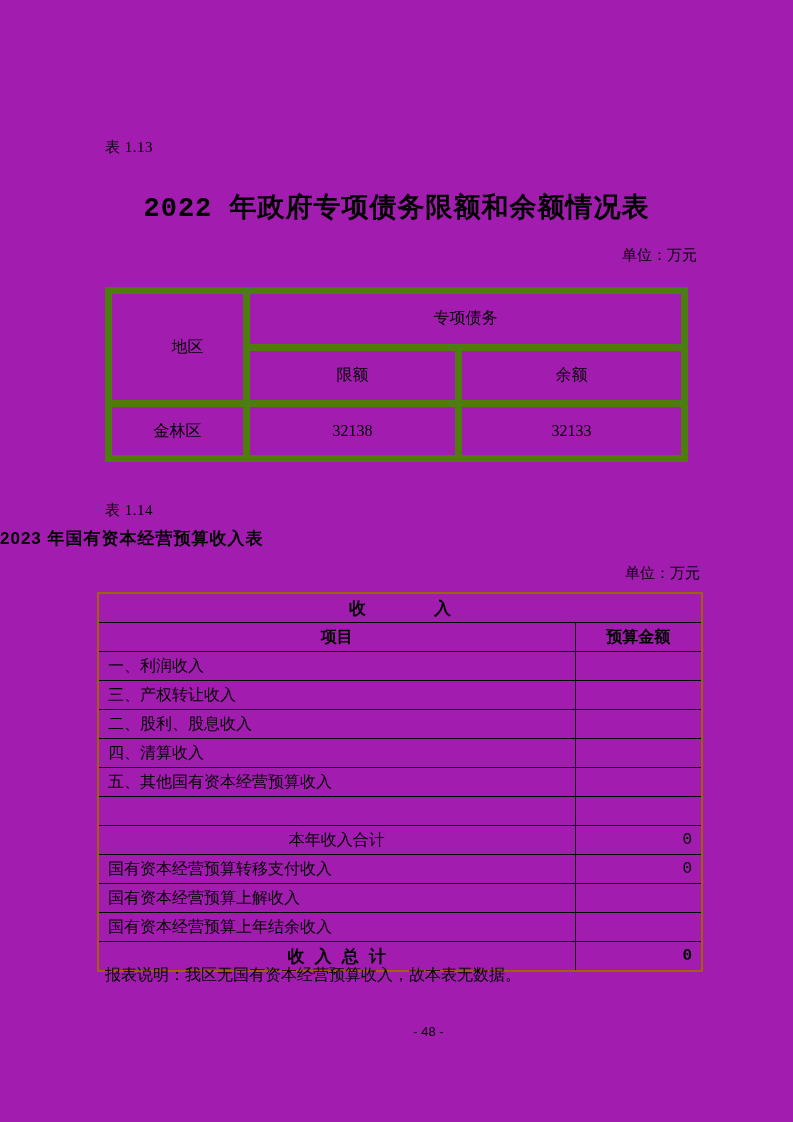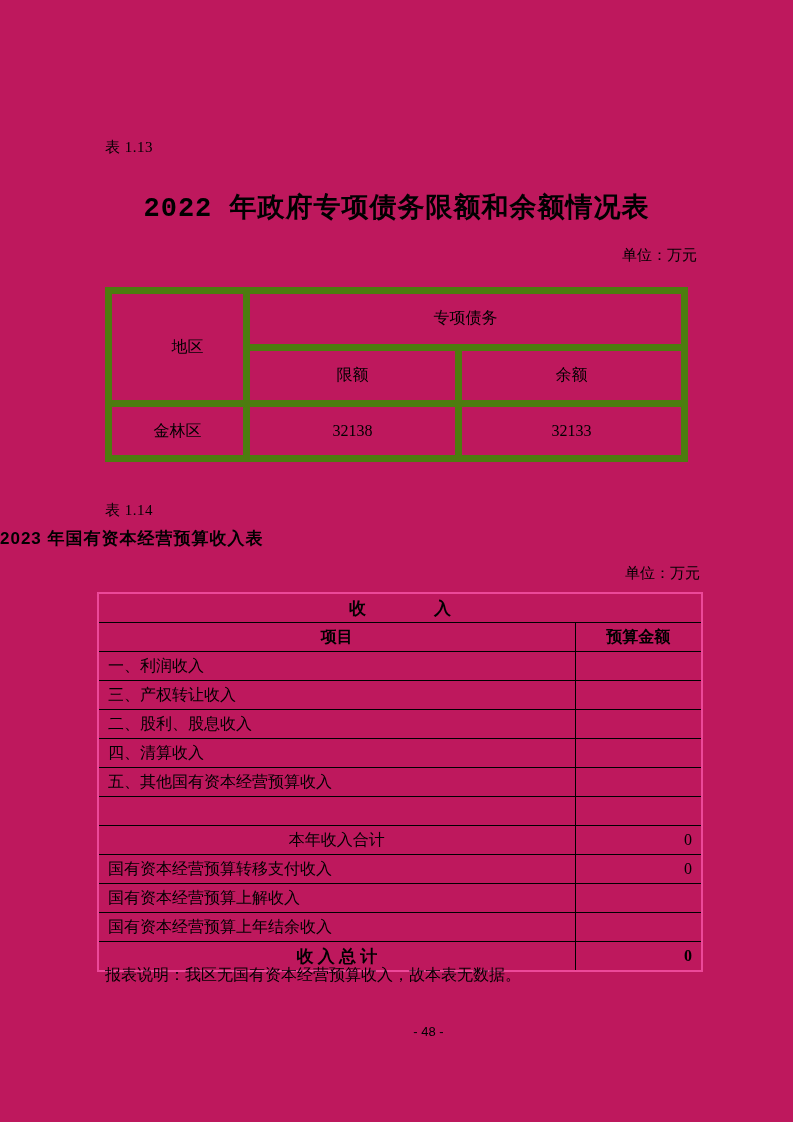--- a/index.html
+++ b/index.html
@@ -1,20 +1,20 @@
 <!DOCTYPE html>
 <html><head>
 <meta charset="utf-8">
 <style>
   html,body{margin:0;padding:0;background:#e8e8e8;}
   .page{
     position:relative;
     width:793px;height:1122px;
     margin:0 auto;
-    background:#be185d;
+    background:#a21caf;
     font-family:"Liberation Serif","DejaVu Serif",serif;
     color:#000;
     overflow:hidden;
   }
   .abs{position:absolute;}
 
   .tbl-label{font-size:15px;letter-spacing:0.5px;}
 
   .title1{
     left:0;width:100%;text-align:center;
@@ -35,21 +35,21 @@
   
   .t1{width:576px;border:2px solid #000;}
   .t1 td{
     border:7px solid #4d7c0f;
     font-size:16px;
     text-align:center;vertical-align:middle;
     padding:0;overflow:hidden;
   }
 
   
-  .t2{width:604px;border:2px solid #ec4899;}
+  .t2{width:604px;border:2px solid #a16207;font-family:Liberation Mono, monospace;}
   .t2 td{
     border:1px solid #000;
     font-size:16px;
     vertical-align:middle;
     padding:0 9px;
     height:28px;overflow:hidden;white-space:nowrap;
   }
   .t2 td.item{text-align:left;}
   .t2 td.amount{text-align:right;}
   .t2 td.center{text-align:center;}

